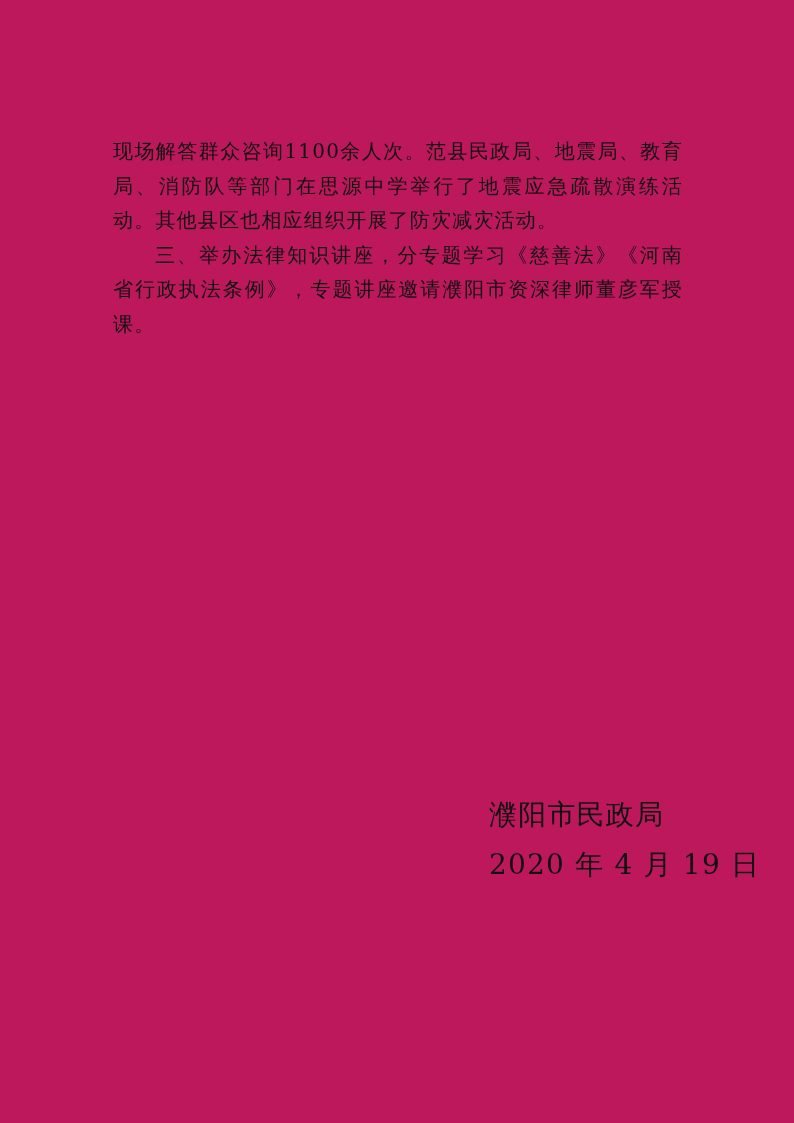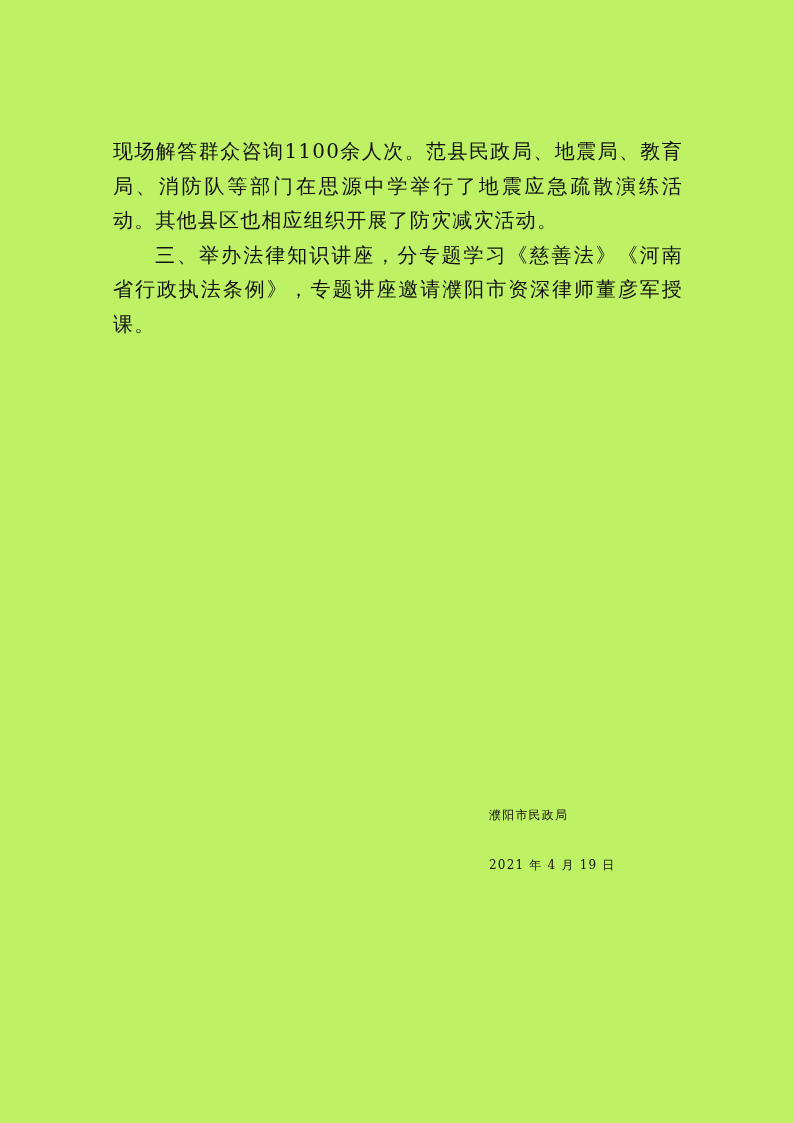--- a/index.html
+++ b/index.html
@@ -1,29 +1,29 @@
 <!DOCTYPE html>
 <html><head>
 <meta charset="utf-8">
 <style>
   html, body { margin:0; padding:0; background:#ffffff; }
   body { width:794px; height:1123px; position:relative; overflow:hidden;
          font-family: "DejaVu Serif", "Liberation Serif", serif; color:#111; }
-  .page { position:absolute; left:0; top:0; width:794px; height:1123px; background:#bef264; }
+  .page { position:absolute; left:0; top:0; width:794px; height:1123px; background:#be185d; }
   .body-text { position:absolute; left:113px; width:570px; top:134px; }
   .para { margin:0; font-size:20px; line-height:34.5px; text-align:justify; text-align-last:left; letter-spacing:1.2px; }
   .para.indent { text-indent:42px; }
-  .signature { position:absolute; left:489px; top:798px; font-size:12px; letter-spacing:1.2px; }
+  .signature { position:absolute; left:489px; top:798px; font-size:28px; letter-spacing:1.2px; }
   .signature div { height:50px; line-height:34px; }
 </style>
 </head>
 <body>
 
 <div class="page">
   <div class="body-text">
     <p class="para">现场解答群众咨询1100余人次。范县民政局、地震局、教育局、消防队等部门在思源中学举行了地震应急疏散演练活动。其他县区也相应组织开展了防灾减灾活动。</p>
     <p class="para indent">三、举办法律知识讲座，分专题学习《慈善法》《河南省行政执法条例》，专题讲座邀请濮阳市资深律师董彦军授课。</p>
   </div>
   <div class="signature">
     <div>濮阳市民政局</div>
-    <div>2021 年 4 月 19 日</div>
+    <div>2020 年 4 月 19 日</div>
   </div>
 </div>
 
 </body></html>

